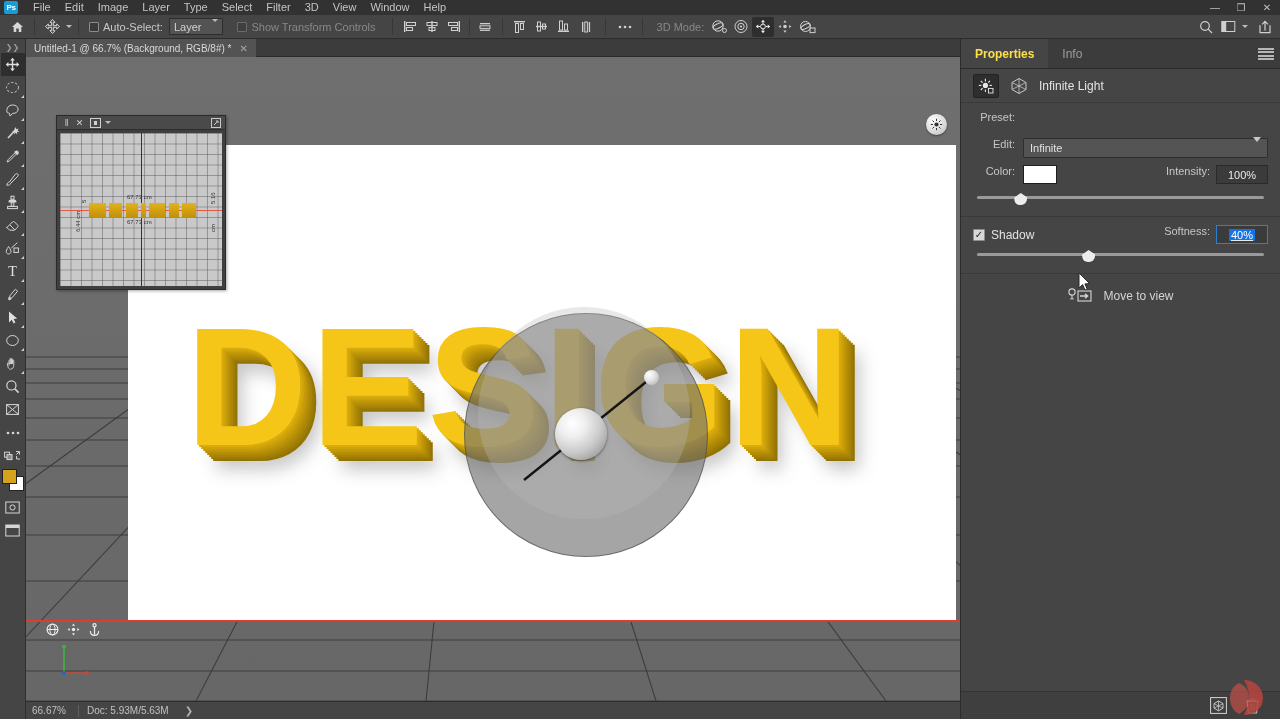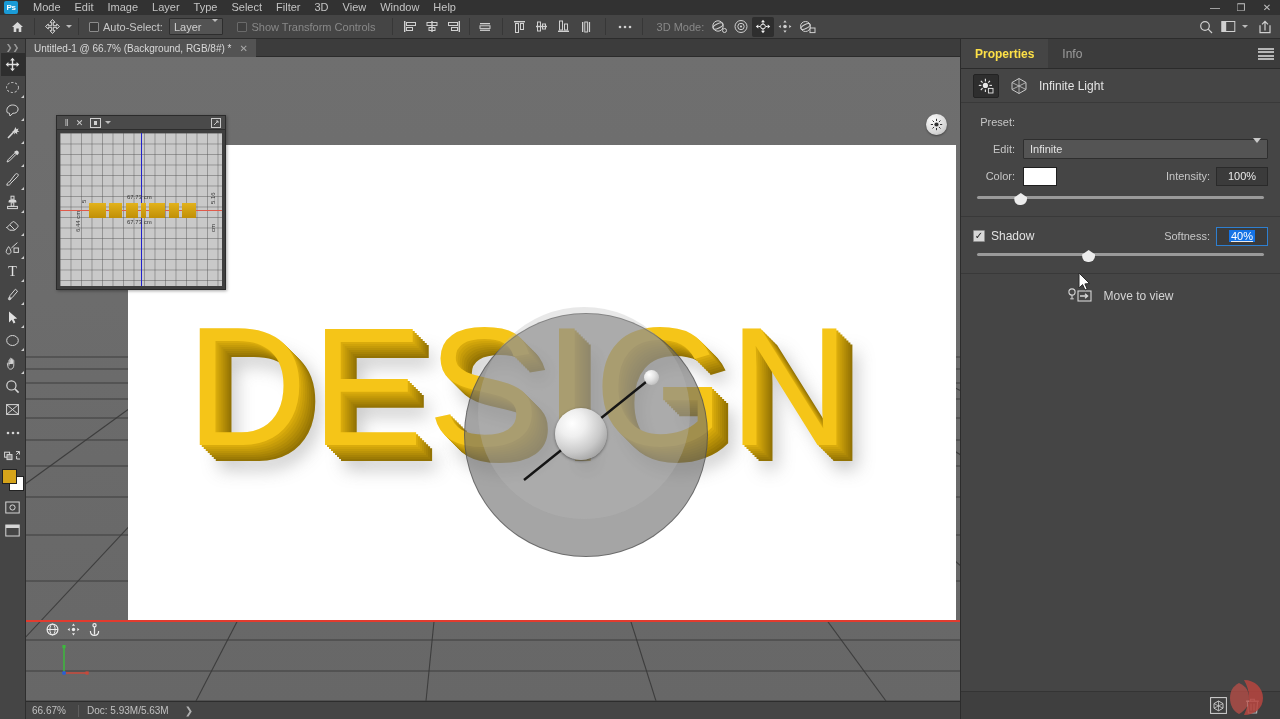--- a/index.html
+++ b/index.html
@@ -109,21 +109,21 @@
   .gp-ic{ width:13px;height:13px; color:#e8e8e8; display:flex;align-items:center;justify-content:center;}
   
   .axis-giz{ position:absolute; left:34px; top:586px; width:30px;height:32px;}
 
   
   .design-wrap{
     position:absolute; left:160px; top:245px; width:720px; height:230px;
   }
   .design-txt{
     font-family:"Liberation Sans", sans-serif;
-    font-weight:normal; font-size:168px; letter-spacing:4px;
+    font-weight:bold; font-size:168px; letter-spacing:4px;
     color:#f5c518; line-height:170px;
     text-shadow:
       2px 2px 0 #d9ab0c, 4px 4px 0 #cfa30a, 6px 6px 0 #c59b09,
       8px 8px 0 #bb9308, 10px 10px 0 #b18b07, 12px 12px 0 #a78306,
       14px 14px 0 #9d7b05, 16px 16px 0 #937304,
       20px 24px 18px rgba(120,120,120,0.45);
     white-space:nowrap; user-select:none;
   }
   
   .light-disk{
@@ -220,21 +220,21 @@
     border-bottom:1px solid #393939;
   }
   .rp-icobox{
     width:26px;height:24px; background:#2e2e2e; border:1px solid #232323;
     display:flex;align-items:center;justify-content:center; border-radius:2px;
   }
   .rp-ico2{ width:24px;height:24px; display:flex;align-items:center;justify-content:center;}
   .rp-title{ font-size:12px; color:#e4e4e4; }
 
   .rp-sect{ padding:8px 12px 10px 12px; border-bottom:1px solid #393939;}
-  .row{ display:flex; align-items:center; height:22px; margin-bottom:5px;}
+  .row{ display:flex; height:22px; margin-bottom:5px;}
   .lab{ width:50px; text-align:right; padding-right:8px; font-size:11px; color:#c6c6c6; }
   .sel{
     flex:1; height:20px; background:#545454; border:1px solid #2e2e2e;
     display:flex; align-items:center; padding:0 6px; color:#e2e2e2; font-size:11px;
     border-radius:1px;
   }
   .sel .cv{ margin-left:auto; }
   .chev{ width:0;height:0;border-left:4px solid transparent;border-right:4px solid transparent;border-top:5px solid #c9c9c9;}
   .colorbox{ width:34px;height:19px;background:#fff;border:1px solid #1f1f1f;}
   .lab-r{ margin-left:auto; font-size:11px; color:#c6c6c6; padding-right:6px;}
@@ -275,21 +275,21 @@
   
   .cursor{ position:absolute; left:1078px; top:272px; width:14px;height:20px; pointer-events:none; z-index:50;}
 </style>
 </head>
 <body>
 
 <div id="app">
 
   <div class="menubar">
     <div class="ps-logo">Ps</div>
-    <div class="menu-item">Mode</div>
+    <div class="menu-item">File</div>
     <div class="menu-item">Edit</div>
     <div class="menu-item">Image</div>
     <div class="menu-item">Layer</div>
     <div class="menu-item">Type</div>
     <div class="menu-item">Select</div>
     <div class="menu-item">Filter</div>
     <div class="menu-item">3D</div>
     <div class="menu-item">View</div>
     <div class="menu-item">Window</div>
     <div class="menu-item">Help</div>

